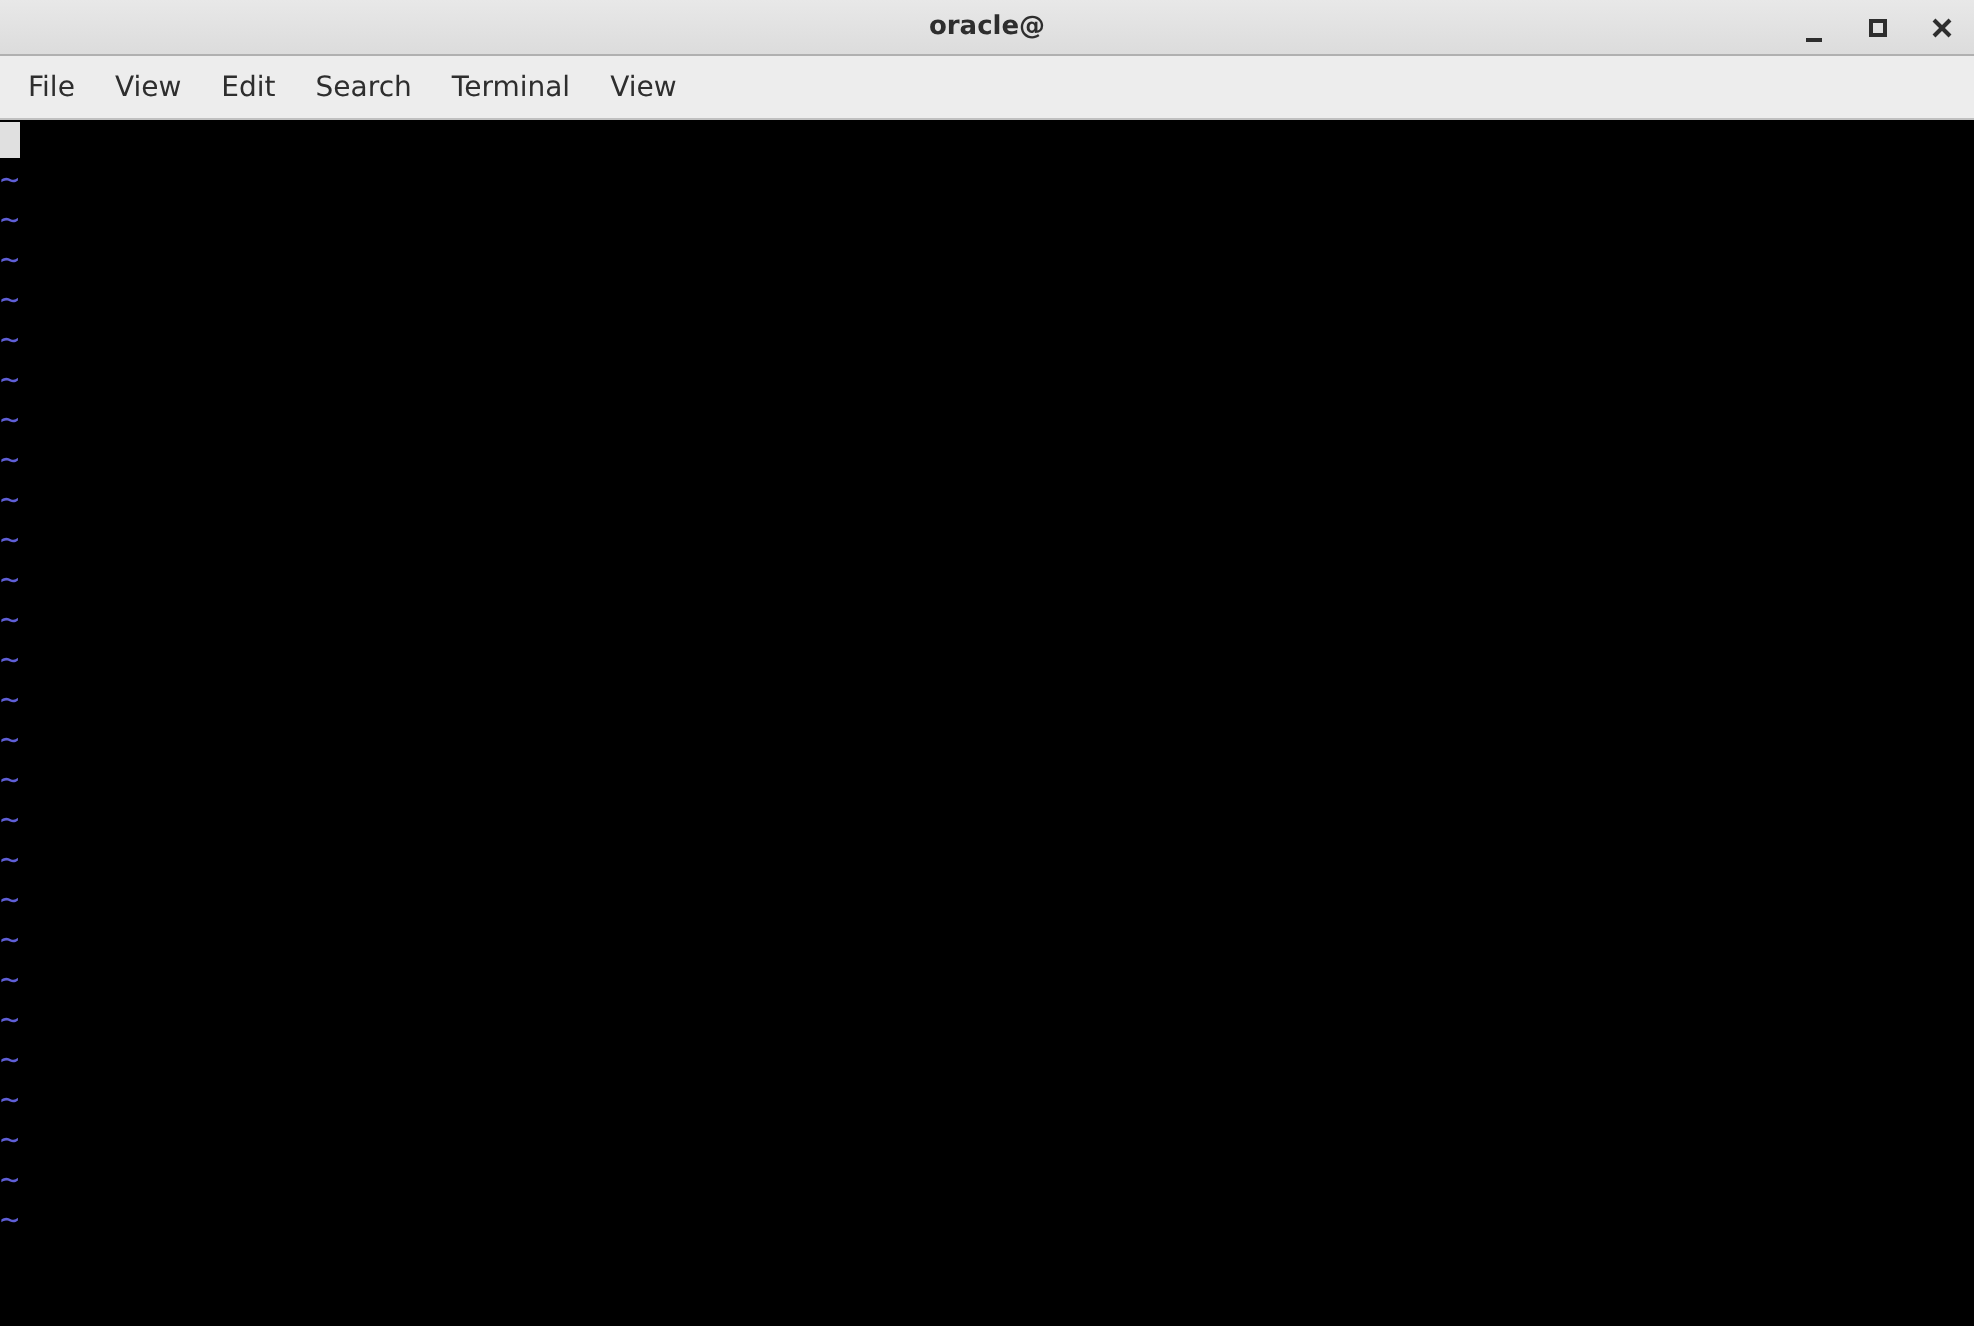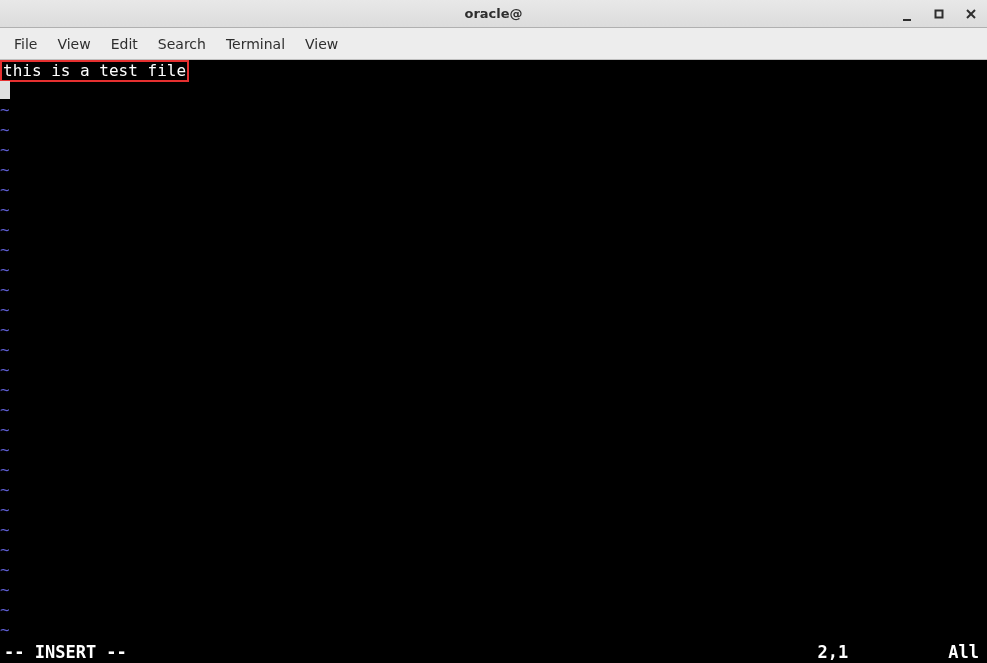--- a/index.html
+++ b/index.html
@@ -164,21 +164,20 @@
 <div class="menubar">
   <div class="menu-item">File</div>
   <div class="menu-item">View</div>
   <div class="menu-item">Edit</div>
   <div class="menu-item">Search</div>
   <div class="menu-item">Terminal</div>
   <div class="menu-item">View</div>
 </div>
 
 <div class="terminal">
-  <div class="terminal-line"><span class="highlighted-line">this is a test file</span></div>
   <div class="terminal-line"><span class="cursor-block"></span></div>
   <div id="tilde-container">
       <div class="terminal-line"><span class="tilde">~</span></div>
       <div class="terminal-line"><span class="tilde">~</span></div>
       <div class="terminal-line"><span class="tilde">~</span></div>
       <div class="terminal-line"><span class="tilde">~</span></div>
       <div class="terminal-line"><span class="tilde">~</span></div>
       <div class="terminal-line"><span class="tilde">~</span></div>
       <div class="terminal-line"><span class="tilde">~</span></div>
       <div class="terminal-line"><span class="tilde">~</span></div>
@@ -196,19 +195,13 @@
       <div class="terminal-line"><span class="tilde">~</span></div>
       <div class="terminal-line"><span class="tilde">~</span></div>
       <div class="terminal-line"><span class="tilde">~</span></div>
       <div class="terminal-line"><span class="tilde">~</span></div>
       <div class="terminal-line"><span class="tilde">~</span></div>
       <div class="terminal-line"><span class="tilde">~</span></div>
       <div class="terminal-line"><span class="tilde">~</span></div>
       <div class="terminal-line"><span class="tilde">~</span></div>
     </div>
 
-  <div class="status-line">
-    <span class="status-mode">-- INSERT --</span>
-    <span class="status-spacer"></span>
-    <span class="status-pos">2,1</span>
-    <span class="status-pct">All</span>
-  </div>
 </div>
 
 </body></html>

